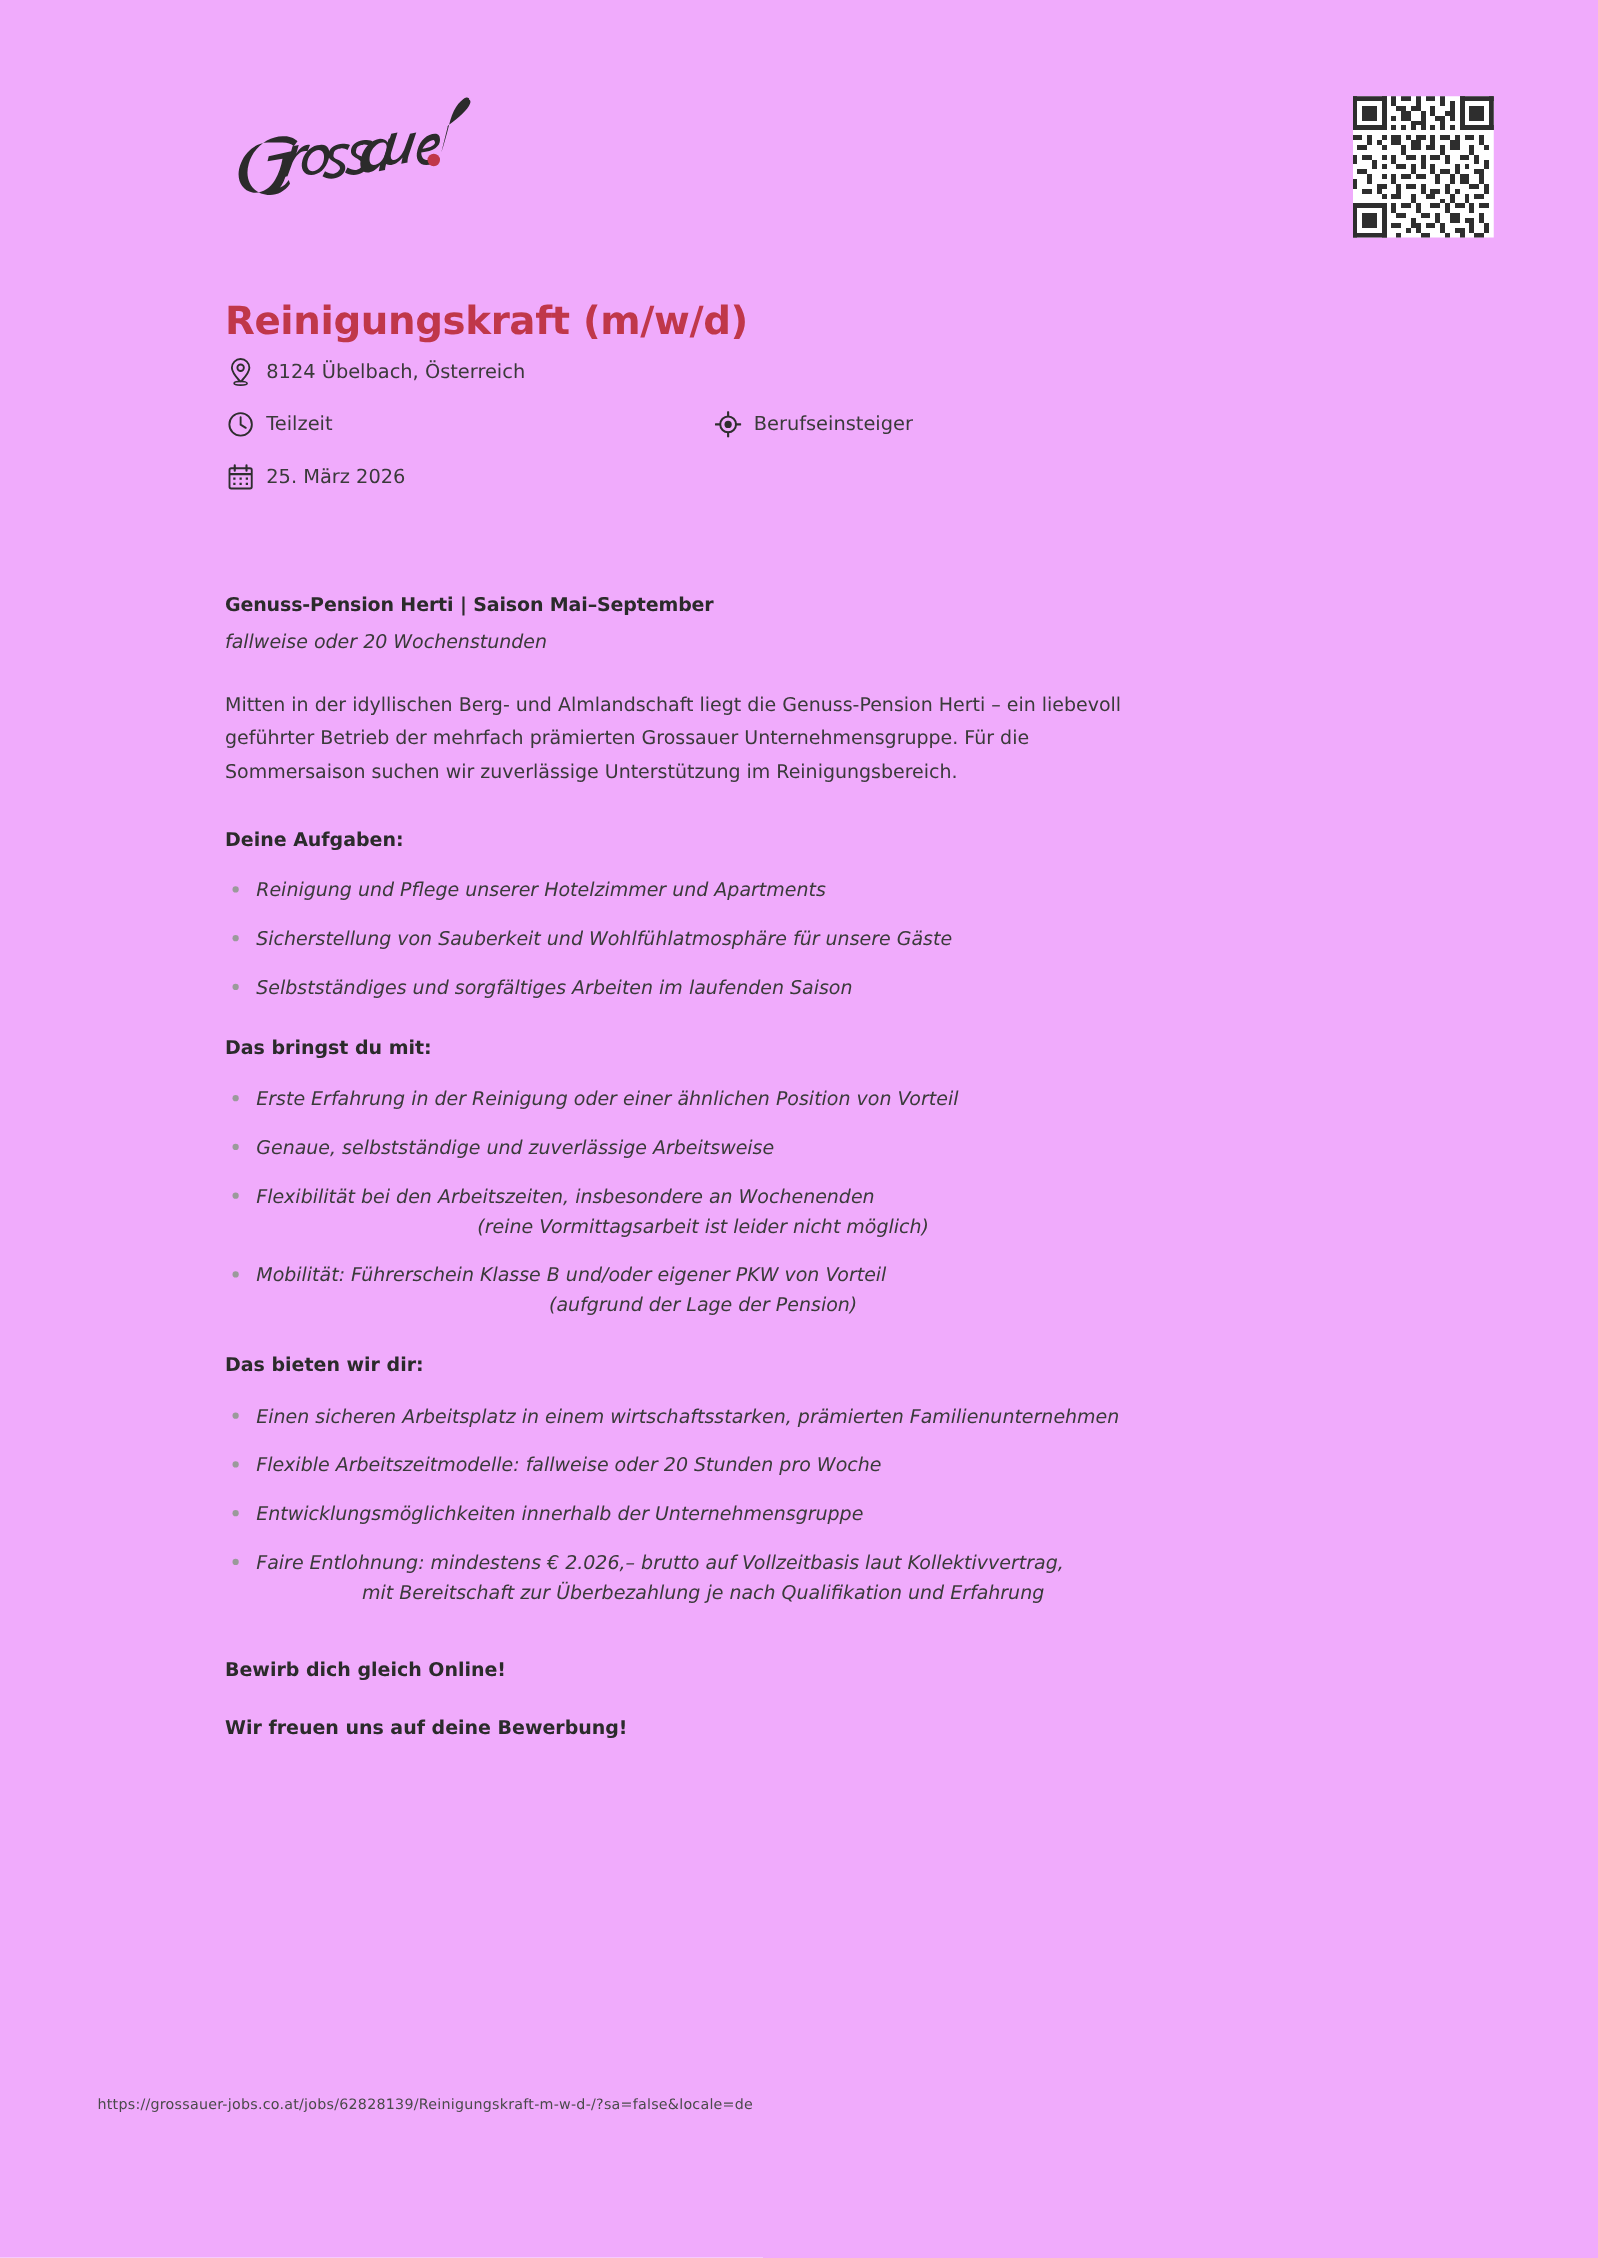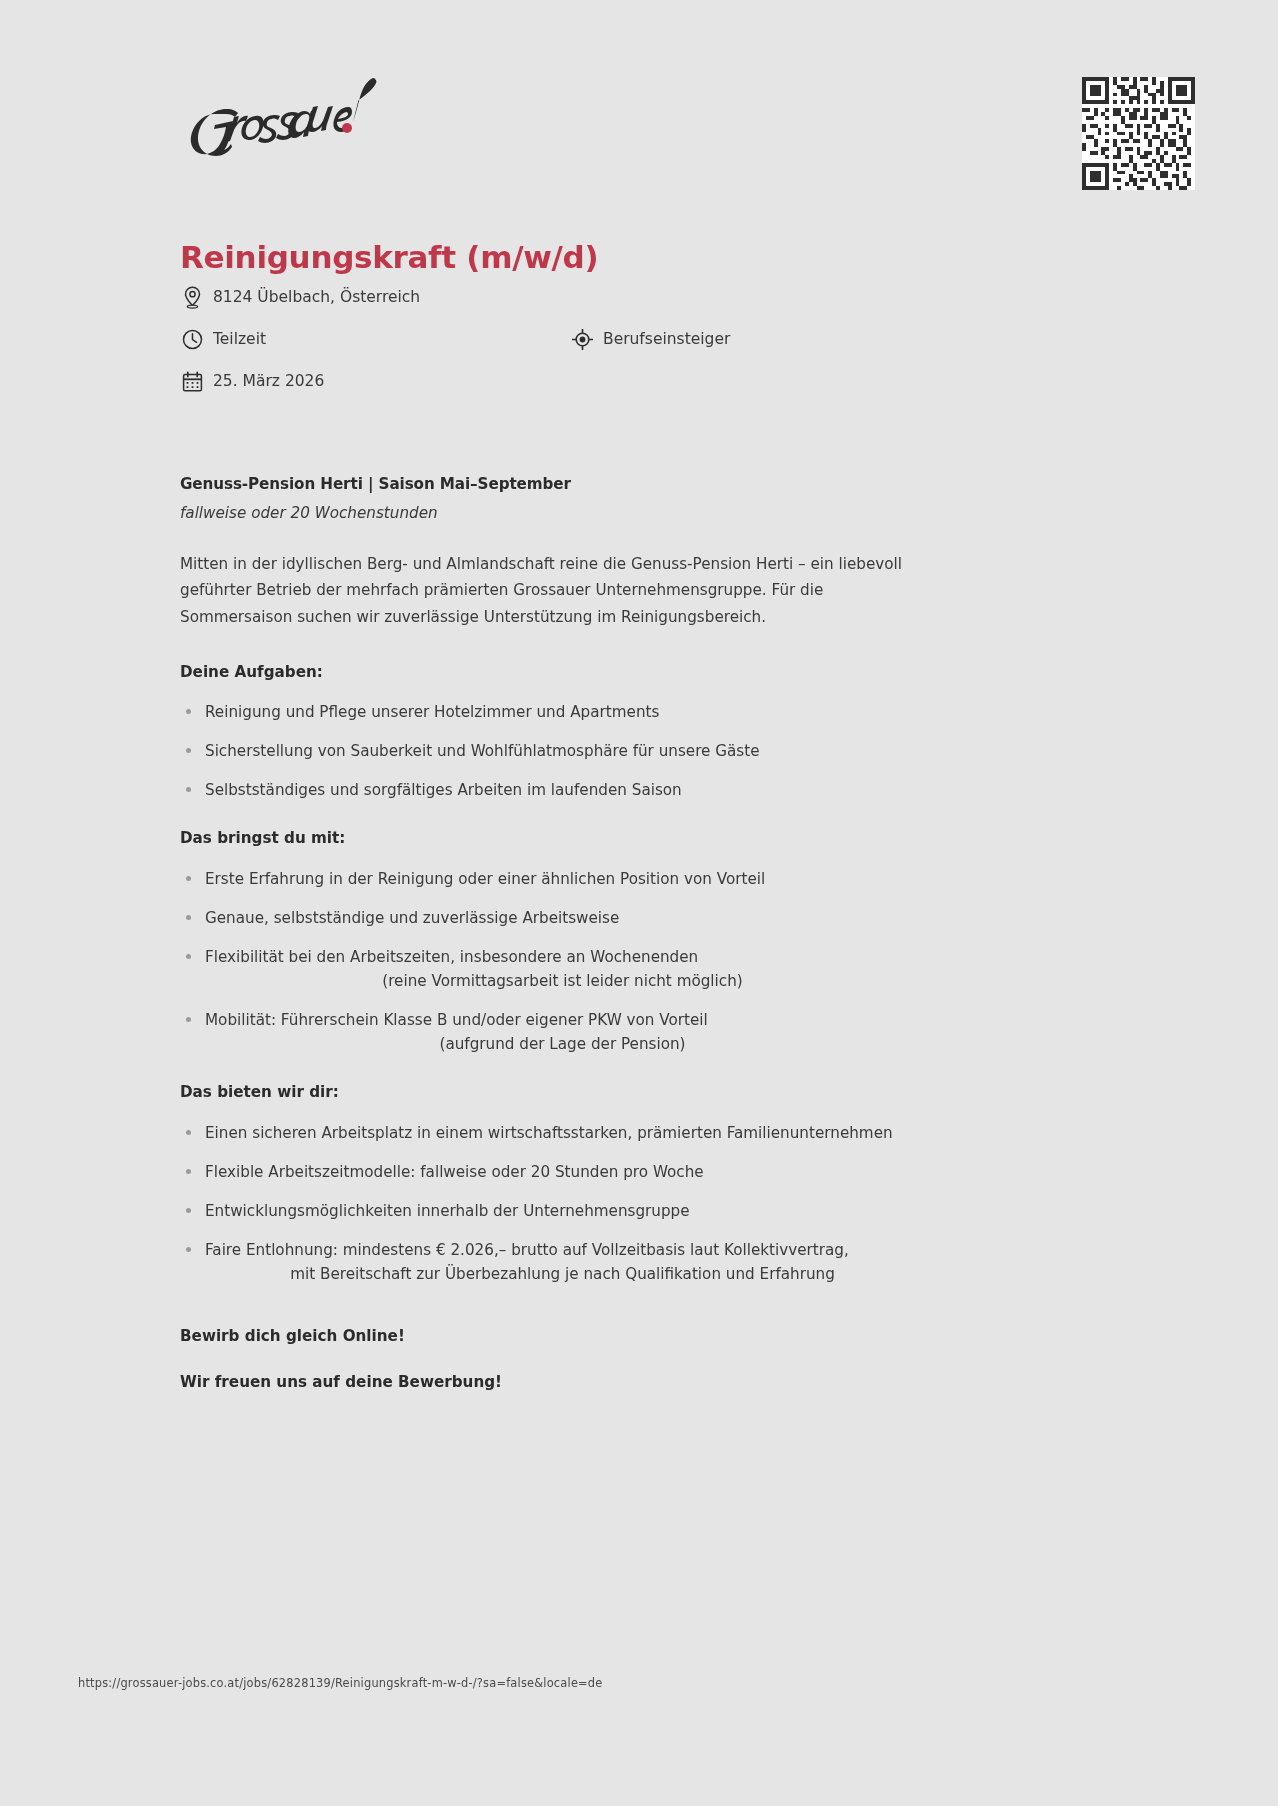--- a/index.html
+++ b/index.html
@@ -12,21 +12,21 @@
     height: 1806px;
     font-family: "DejaVu Sans", sans-serif;
     color: #2f2f2f;
     position: relative;
     overflow: hidden;
   }
 
   .page {
     position: absolute;
     inset: 0;
-    background: #e5e5e5;
+    background: #f0abfc;
   }
 
   
   .header {
     position: absolute;
     top: 58px;
     left: 0;
     right: 0;
     height: 150px;
   }
@@ -123,20 +123,21 @@
   .sec-head {
     font-weight: bold;
     font-size: 15.2px;
     color: #2b2b2b;
     margin: 0 0 16px 0;
   }
   ul.blist {
     list-style: none;
     margin: 0 0 24px 0;
     padding: 0;
+    font-style: italic;
   }
   ul.blist li {
     position: relative;
     padding-left: 25px;
     margin-bottom: 15px;
     line-height: 1.58;
   }
   ul.blist li:last-child { margin-bottom: 0; }
   ul.blist li::before {
     content: "";
@@ -416,21 +417,21 @@
         </span>
         <span>25. März 2026</span>
       </div>
     </div>
   </div>
 
   <div class="content">
 
     <p class="lead-title">Genuss-Pension Herti | Saison Mai–September</p>
     <p class="lead-sub">fallweise oder 20 Wochenstunden</p>
-    <p class="para">Mitten in der idyllischen Berg- und Almlandschaft reine die Genuss-Pension Herti – ein liebevoll geführter Betrieb der mehrfach prämierten Grossauer Unternehmensgruppe. Für die Sommersaison suchen wir zuverlässige Unterstützung im Reinigungsbereich.</p>
+    <p class="para">Mitten in der idyllischen Berg- und Almlandschaft liegt die Genuss-Pension Herti – ein liebevoll geführter Betrieb der mehrfach prämierten Grossauer Unternehmensgruppe. Für die Sommersaison suchen wir zuverlässige Unterstützung im Reinigungsbereich.</p>
 
     <h2 class="sec-head">Deine Aufgaben:</h2>
     <ul class="blist">
       <li><span>Reinigung und Pflege unserer Hotelzimmer und Apartments</span></li>
       <li><span>Sicherstellung von Sauberkeit und Wohlfühlatmosphäre für unsere Gäste</span></li>
       <li><span>Selbstständiges und sorgfältiges Arbeiten im laufenden Saison</span></li>
     </ul>
 
     <h2 class="sec-head">Das bringst du mit:</h2>
     <ul class="blist">

